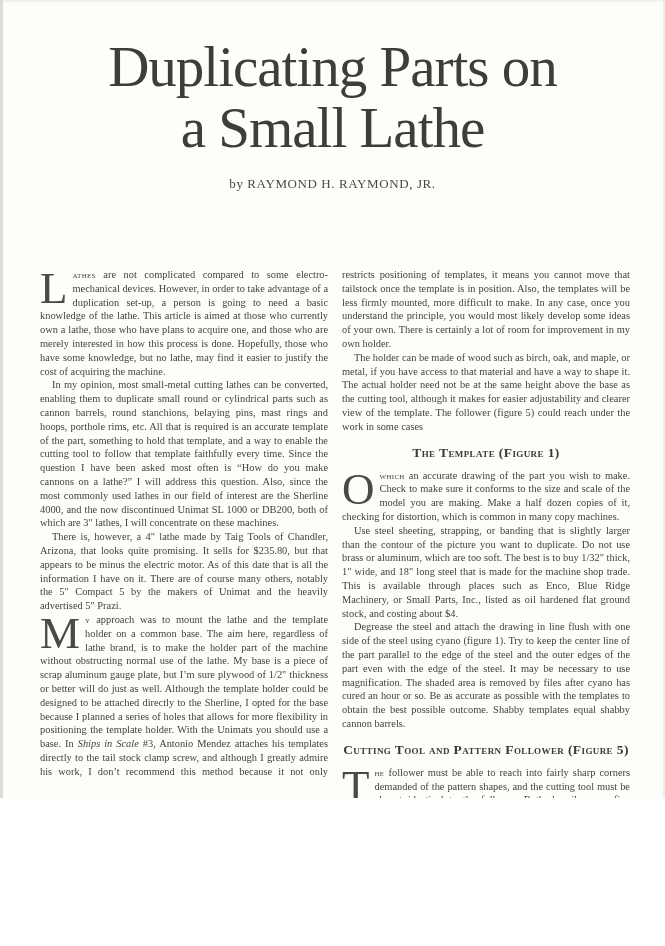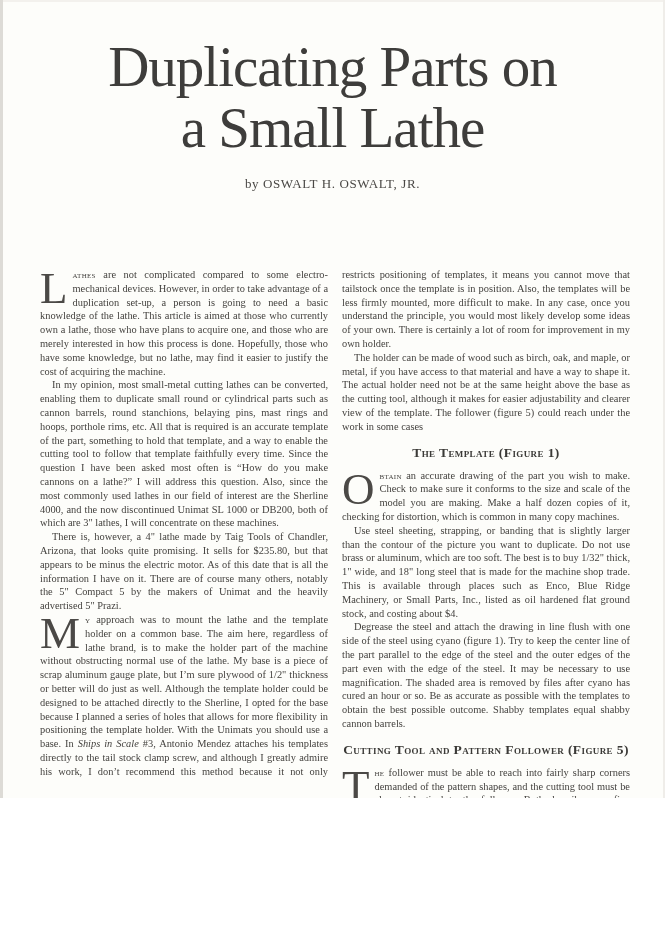--- a/index.html
+++ b/index.html
@@ -65,36 +65,36 @@
     font-variant:small-caps;font-size:10.5px;letter-spacing:0.4px;color:#3c3a38;
   }
 </style>
 </head>
 <body>
 
 <div class="page">
 
   <h1 class="title"><span>Duplicating Parts on</span><br><span>a Small Lathe</span></h1>
 
-  <div class="byline">by OSWALT H. OSWALT, JR.</div>
+  <div class="byline">by RAYMOND H. RAYMOND, JR.</div>
 
   <div class="columns">
 
     <div class="col">
       <p class="para"><span class="dropcap">L</span><span class="lead">athes</span><span> are not complicated compared to some electro-mechanical devices. However, in order to take advantage of a duplication set-up, a person is going to need a basic knowledge of the lathe. This article is aimed at those who currently own a lathe, those who have plans to acquire one, and those who are merely interested in how this process is done. Hopefully, those who have some knowledge, but no lathe, may find it easier to justify the cost of acquiring the machine.</span></p>
       <p class="para indent">In my opinion, most small-metal cutting lathes can be converted, enabling them to duplicate small round or cylindrical parts such as cannon barrels, round stanchions, belaying pins, mast rings and hoops, porthole rims, etc. All that is required is an accurate template of the part, something to hold that template, and a way to enable the cutting tool to follow that template faithfully every time. Since the question I have been asked most often is “How do you make cannons on a lathe?” I will address this question. Also, since the most commonly used lathes in our field of interest are the Sherline 4000, and the now discontinued Unimat SL 1000 or DB200, both of which are 3" lathes, I will concentrate on these machines.</p>
       <p class="para indent">There is, however, a 4" lathe made by Taig Tools of Chandler, Arizona, that looks quite promising. It sells for $235.80, but that appears to be minus the electric motor. As of this date that is all the information I have on it. There are of course many others, notably the 5" Compact 5 by the makers of Unimat and the heavily advertised 5" Prazi.</p>
       <p class="para cont"><span class="dropcap">M</span><span class="lead">y</span><span> approach was to mount the lathe and the template holder on a common base. The aim here, regardless of lathe brand, is to make the holder part of the machine without obstructing normal use of the lathe. My base is a piece of scrap aluminum gauge plate, but I’m sure plywood of 1/2" thickness or better will do just as well. Although the template holder could be designed to be attached directly to the Sherline, I opted for the base because I planned a series of holes that allows for more flexibility in positioning the template holder. With the Unimats you should use a base. In </span><span class="ital">Ships in Scale</span><span> #3, Antonio Mendez attaches his templates directly to the tail stock clamp screw, and although I greatly admire his work, I don’t recommend this method because it not only</span></p>
     </div>
 
     <div class="col">
       <p class="para">restricts positioning of templates, it means you cannot move that tailstock once the template is in position. Also, the templates will be less firmly mounted, more difficult to make. In any case, once you understand the principle, you would most likely develop some ideas of your own. There is certainly a lot of room for improvement in my own holder.</p>
       <p class="para indent">The holder can be made of wood such as birch, oak, and maple, or metal, if you have access to that material and have a way to shape it. The actual holder need not be at the same height above the base as the cutting tool, although it makes for easier adjustability and clearer view of the template. The follower (figure 5) could reach under the work in some cases</p>
       <h2 class="sec-heading">The Template (Figure 1)</h2>
-      <p class="para"><span class="dropcap">O</span><span class="lead">btain</span><span> an accurate drawing of the part you wish to make. Check to make sure it conforms to the size and scale of the model you are making. Make a half dozen copies of it, checking for distortion, which is common in many copy machines.</span></p>
+      <p class="para"><span class="dropcap">O</span><span class="lead">which</span><span> an accurate drawing of the part you wish to make. Check to make sure it conforms to the size and scale of the model you are making. Make a half dozen copies of it, checking for distortion, which is common in many copy machines.</span></p>
       <p class="para indent">Use steel sheeting, strapping, or banding that is slightly larger than the contour of the picture you want to duplicate. Do not use brass or aluminum, which are too soft. The best is to buy 1/32" thick, 1" wide, and 18" long steel that is made for the machine shop trade. This is available through places such as Enco, Blue Ridge Machinery, or Small Parts, Inc., listed as oil hardened flat ground stock, and costing about $4.</p>
       <p class="para indent">Degrease the steel and attach the drawing in line flush with one side of the steel using cyano (figure 1). Try to keep the center line of the part parallel to the edge of the steel and the outer edges of the part even with the edge of the steel. It may be necessary to use magnification. The shaded area is removed by files after cyano has cured an hour or so. Be as accurate as possible with the templates to obtain the best possible outcome. Shabby templates equal shabby cannon barrels.</p>
       <h2 class="sec-heading">Cutting Tool and Pattern Follower (Figure 5)</h2>
       <p class="para cont"><span class="dropcap">T</span><span class="lead">he</span><span> follower must be able to reach into fairly sharp corners demanded of the pattern shapes, and the cutting tool must be almost identical to the follower. Both describe very fine nosed tools, but not too fine, or they will</span></p>
     </div>
 
   </div>
 
   <div class="watermark">
     <svg class="sun" viewBox="0 0 200 200" xmlns="http://www.w3.org/2000/svg">

